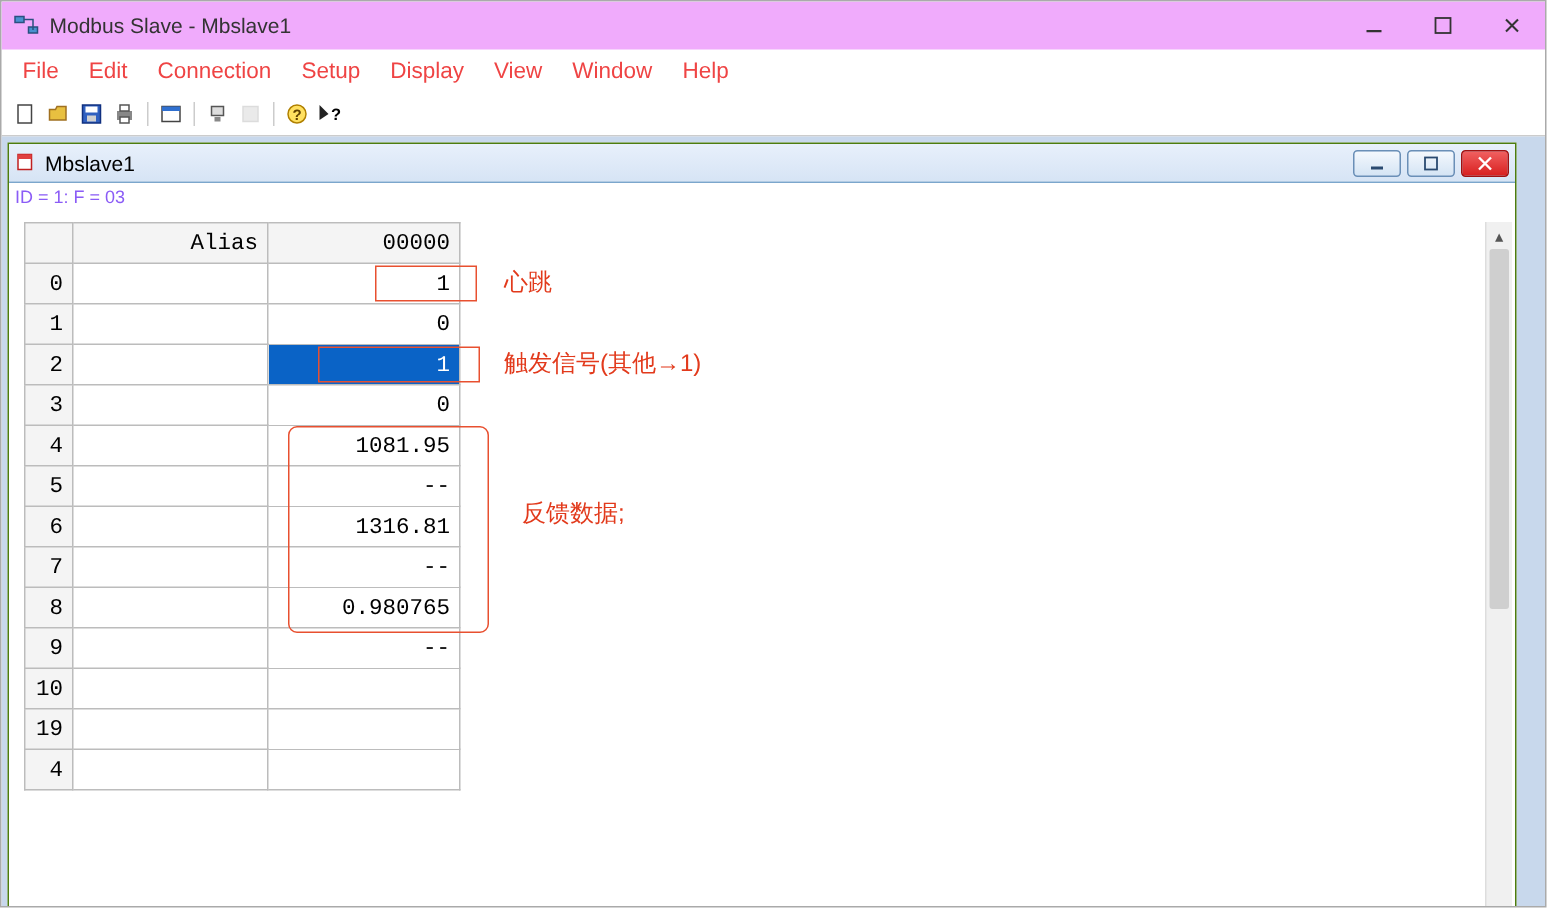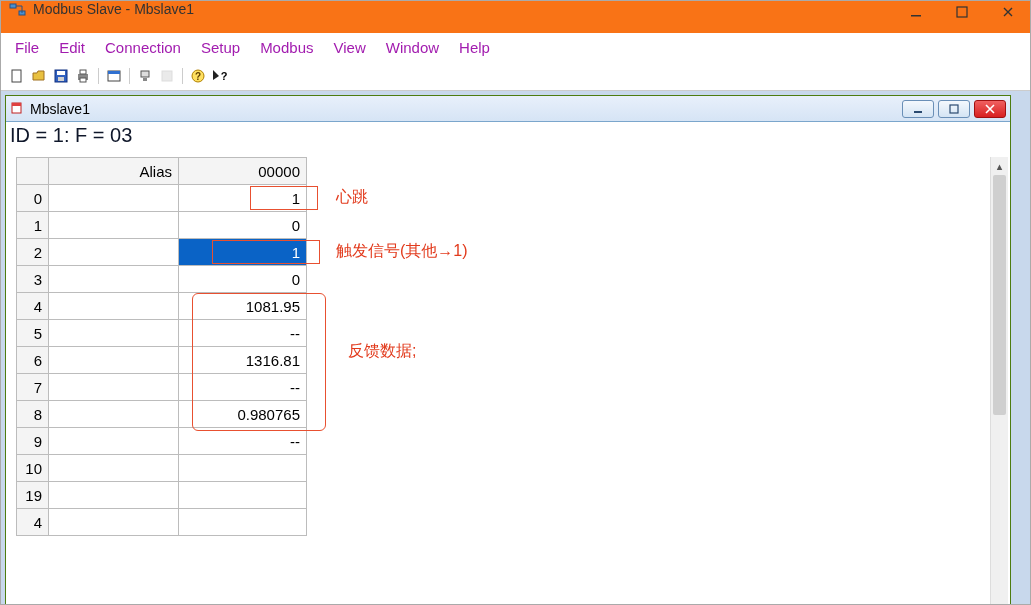--- a/index.html
+++ b/index.html
@@ -9,38 +9,39 @@
       background: #fff;
       width: 1031px;
       height: 605px;
       overflow: hidden;
       border: 1px solid #aaa;
     }
     
     .titlebar {
       height: 32px;
       display: flex;
+      align-items: center;
       padding: 0 8px;
-      background: #f97316;
+      background: #f0abfc;
     }
     .titlebar .app-icon {
       width: 18px; height: 18px;
       margin-right: 6px;
       display: flex; align-items: center; justify-content: center;
     }
     .titlebar .title { font-size: 14px; color: #333; }
     .titlebar .win-controls { margin-left: auto; display: flex; gap: 18px; }
     .titlebar .wc { width: 28px; height: 22px; display:flex; align-items:center; justify-content:center; }
     
     .menubar {
       display: flex;
       gap: 8px;
       padding: 4px 8px 6px;
       font-size: 15px;
-      color: #a21caf;
+      color: #ef4444;
     }
     .menubar .menu-item { padding: 2px 6px; cursor: default; }
     
     .toolbar {
       display: flex;
       align-items: center;
       padding: 2px 6px 4px;
       gap: 2px;
       border-bottom: 1px solid #ccc;
     }
@@ -100,22 +101,22 @@
     }
     .child-content {
       flex: 1;
       display: flex;
       flex-direction: column;
       position: relative;
       overflow: hidden;
     }
     .status-line {
       padding: 2px 4px;
-      font-size: 20px;
-      color: #0f172a;
+      font-size: 12px;
+      color: #8b5cf6;
       font-family: "Segoe UI", Arial, sans-serif;
     }
     .grid-wrap {
       flex: 1;
       overflow: hidden;
       position: relative;
       margin-top: 8px;
     }
     .grid-inner {
       position: absolute;
@@ -126,20 +127,21 @@
       border-collapse: collapse;
       font-size: 15px;
     }
     table.grid th, table.grid td {
       border: 1px solid #bcbcbc;
       height: 27px;
       padding: 0 6px;
       text-align: right;
       font-weight: normal;
       background: #fff;
+      font-family: Liberation Mono, monospace;
     }
     table.grid thead th {
       background: #f4f4f4;
       text-align: right;
     }
     table.grid th.rowhead {
       background: #f4f4f4;
       text-align: right;
       width: 32px;
     }
@@ -211,21 +213,21 @@
         </svg>
     </div>
   </div>
 </div>
 
 <div class="menubar">
   <span class="menu-item">File</span>
   <span class="menu-item">Edit</span>
   <span class="menu-item">Connection</span>
   <span class="menu-item">Setup</span>
-  <span class="menu-item">Modbus</span>
+  <span class="menu-item">Display</span>
   <span class="menu-item">View</span>
   <span class="menu-item">Window</span>
   <span class="menu-item">Help</span>
 </div>
 
 <div class="toolbar">
   <div class="tb-btn">
     <svg width="16" height="16">
         <rect x="3" y="2" width="9" height="12" fill="#fff" stroke="#444"></rect>
       </svg>

